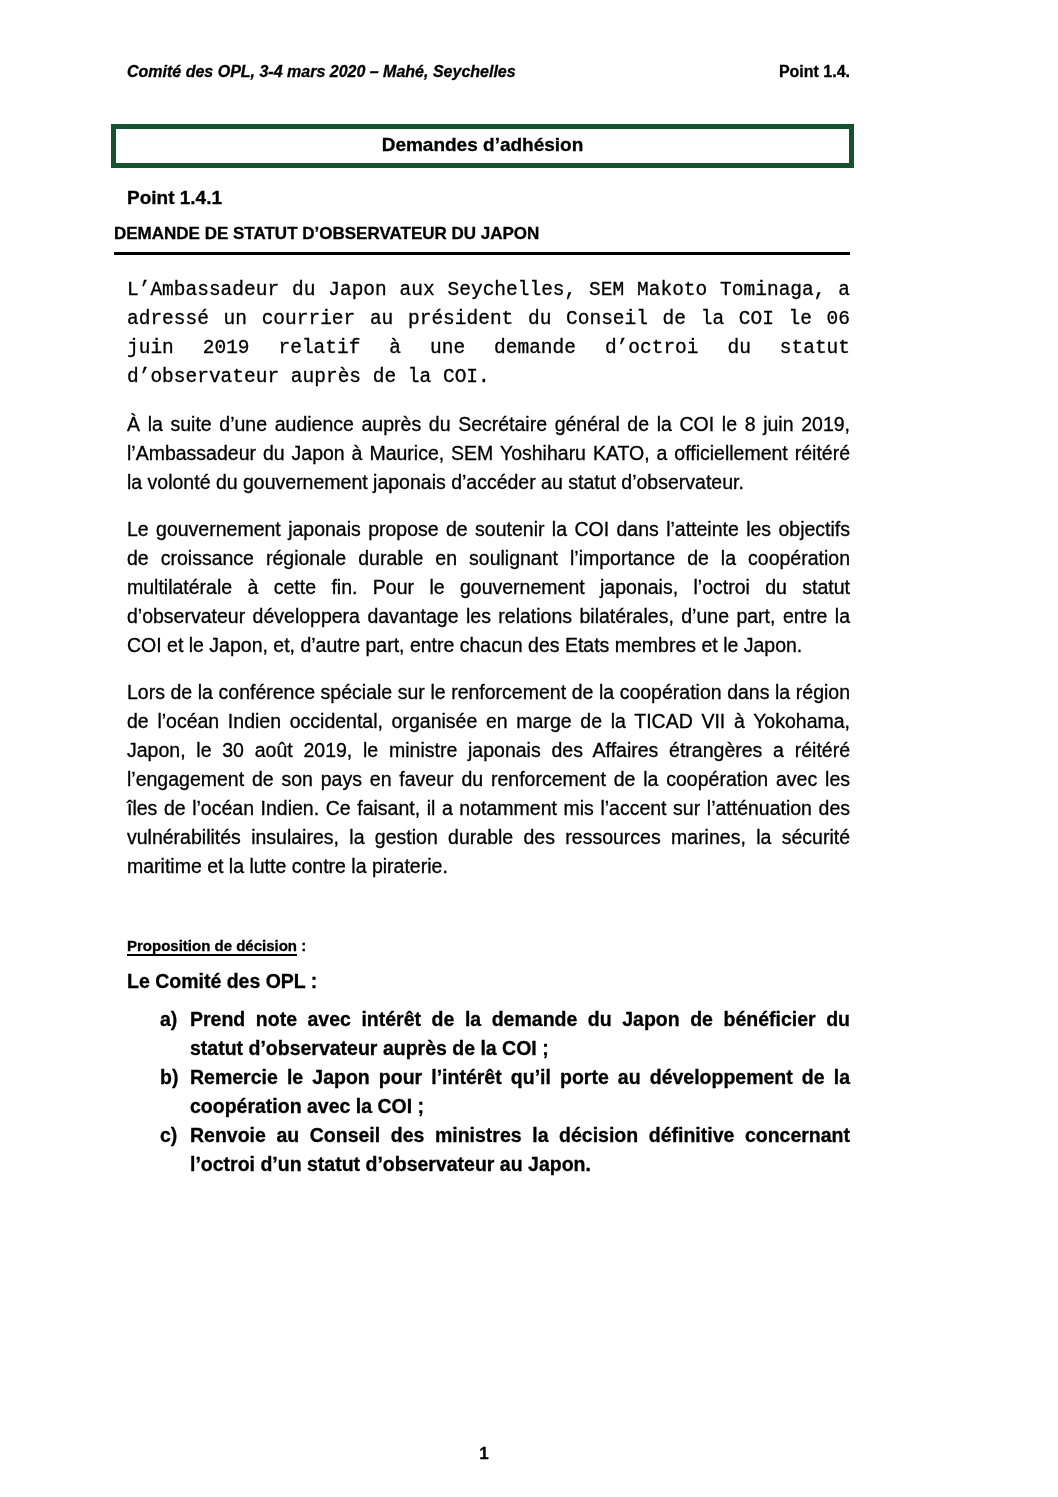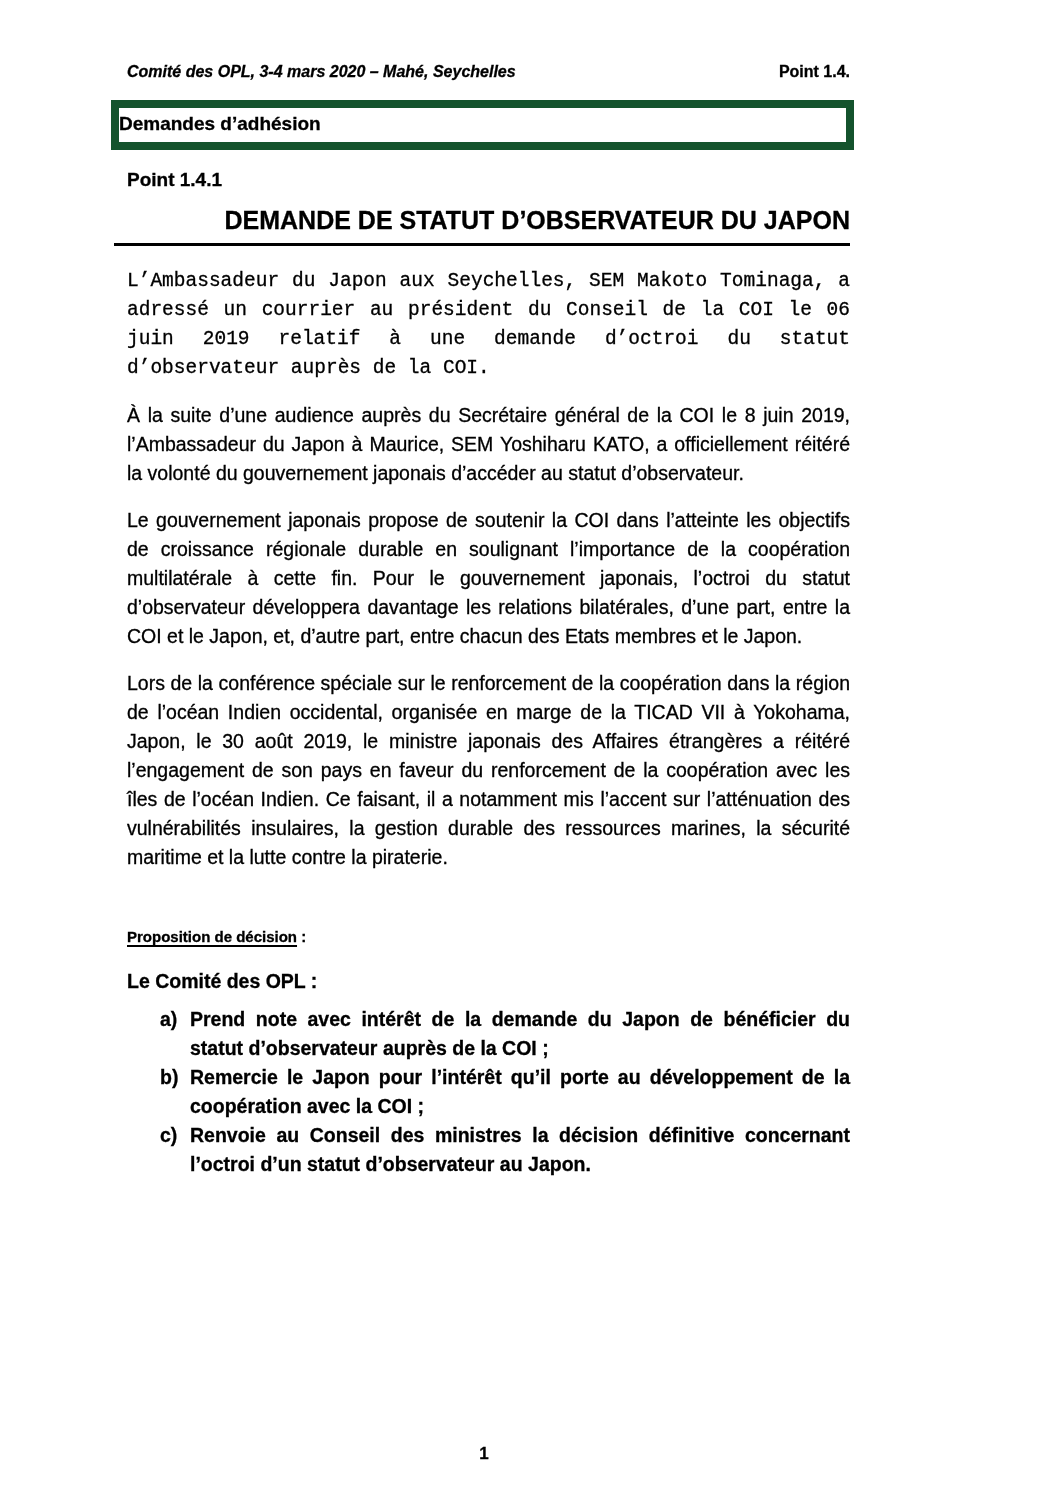--- a/index.html
+++ b/index.html
@@ -16,37 +16,37 @@
   }
   .header-row {
     display: flex;
     justify-content: space-between;
     align-items: baseline;
     font-size: 16px;
     font-weight: bold;
   }
   .header-left { font-style: italic; }
   .box-title {
-    margin: 19px -4px 0 -16px;
-    border: 8px solid #14532d;
-    text-align: left;
+    margin: 43px -4px 0 -16px;
+    border: 5px solid #14532d;
+    text-align: center;
     font-weight: bold;
     font-size: 19px;
     padding: 5px 0 7px;
   }
   .point-label {
     margin-top: 19px;
     font-weight: bold;
     font-size: 19px;
   }
   .doc-title {
     margin: 15px 0 0 -13px;
-    text-align: right;
+    text-align: left;
     font-weight: bold;
-    font-size: 25px;
+    font-size: 17px;
     border-bottom: 3px solid #000;
     padding-bottom: 8px;
   }
   p.body {
     font-size: 19.5px;
     line-height: 29px;
     text-align: justify;
     margin: 0 0 18px 0;
   }
   p.body.first { margin-top: 21px; font-family: Liberation Mono, monospace; }
@@ -54,21 +54,21 @@
     margin-top: 56px;
     font-size: 15px;
     font-weight: bold;
   }
   .decision-heading .u {
     text-decoration: underline;
     text-decoration-thickness: 2px;
     text-underline-offset: 3px;
   }
   .committee-intro {
-    margin-top: 25px;
+    margin-top: 16px;
     font-size: 19.5px;
     font-weight: bold;
   }
   .decision-list {
     margin-top: 12px;
     font-size: 19.5px;
     font-weight: bold;
     line-height: 29px;
   }
   .decision-item { display: flex; padding-left: 33px; }

